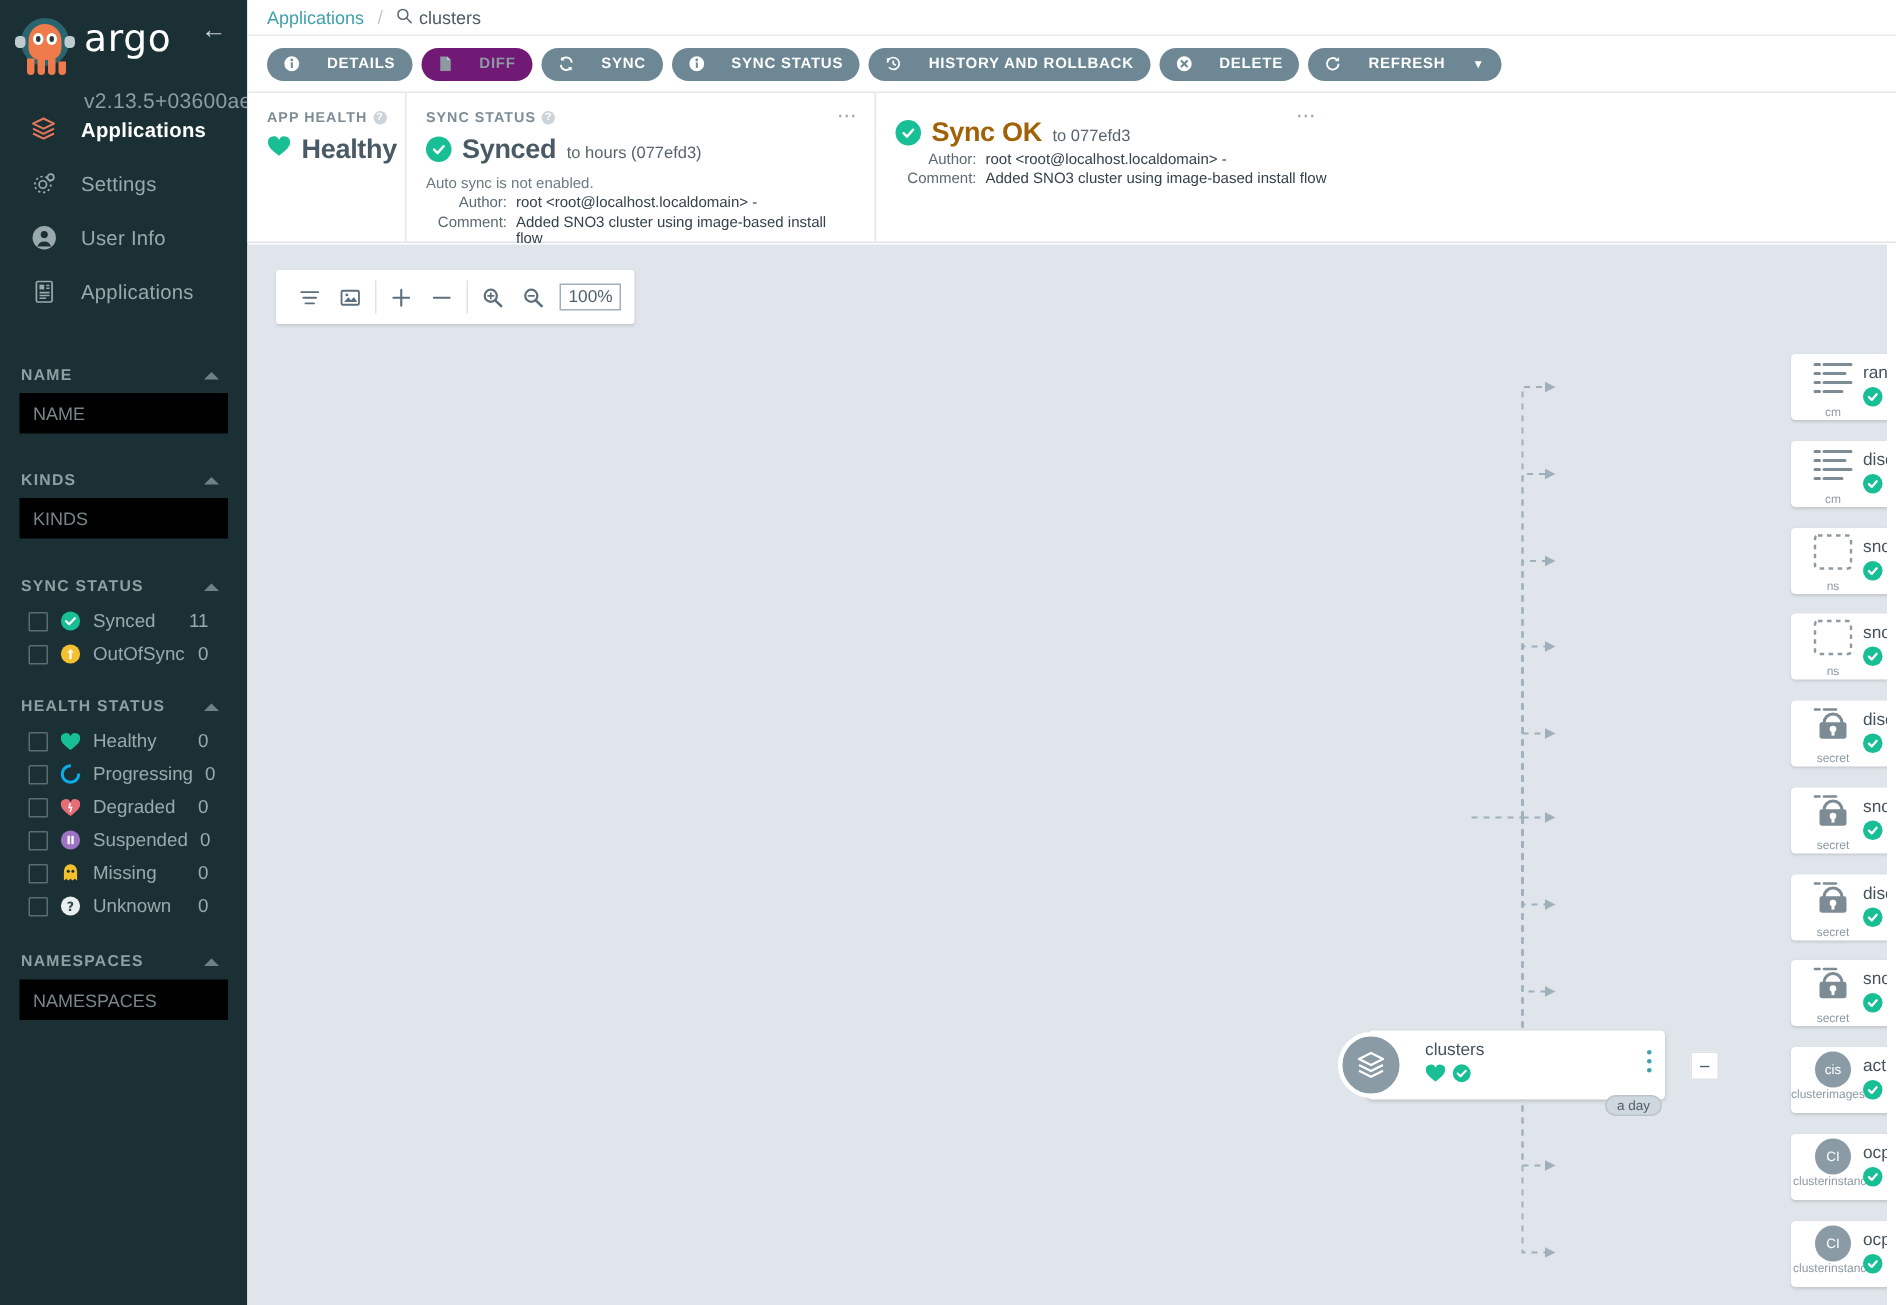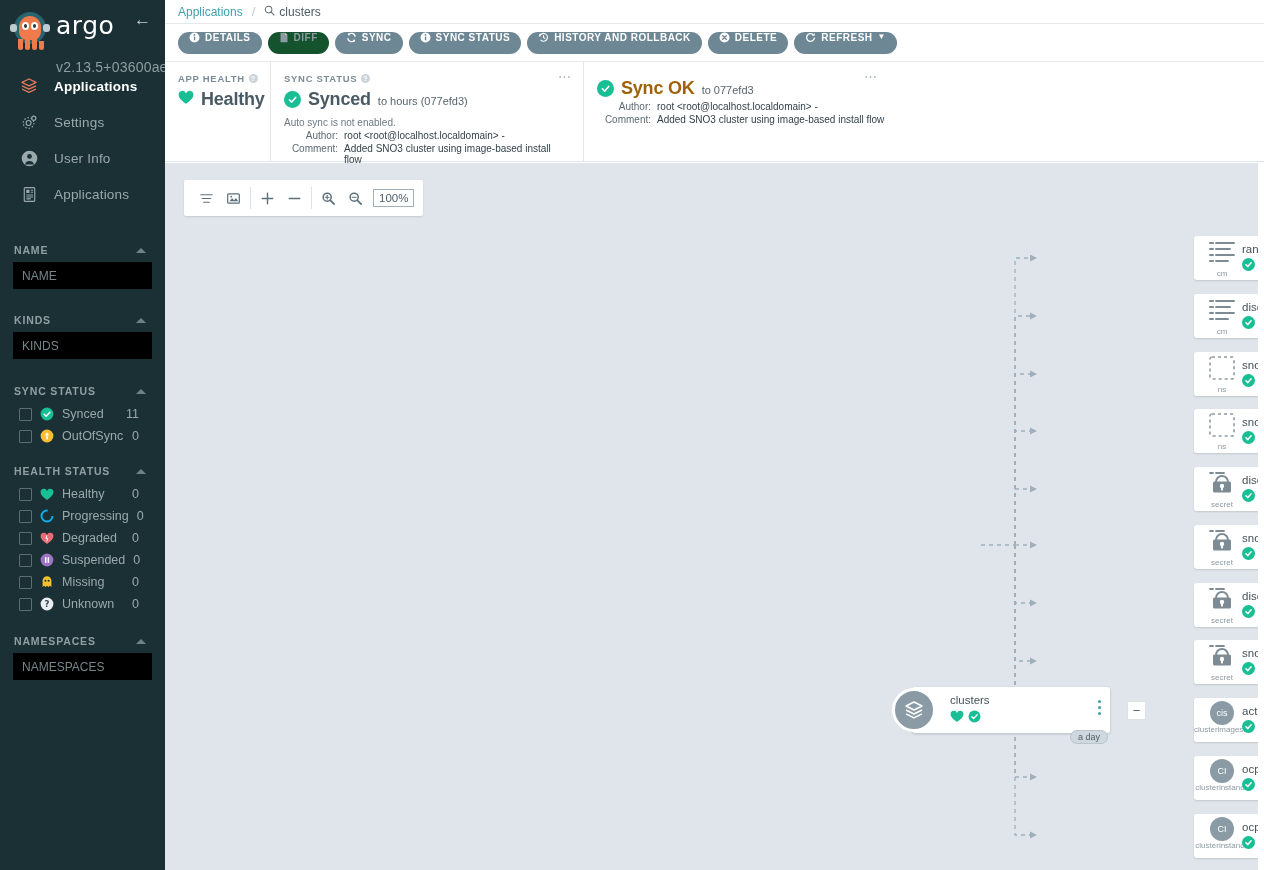--- a/index.html
+++ b/index.html
@@ -93,25 +93,25 @@
   .crumb-sep { color: #c3c9ce; margin: 0 9px; font-size: 13px;}
   .crumb-cur { color: #4c5b64; display: flex; align-items: center; gap: 4px; font-size: 12px;}
 
   .toolbar {
     height: 38px; display: flex; align-items: center; gap: 6px;
     padding: 0 0 0 13px; background: #fff; border-bottom: 1px solid #e6e9ec;
   }
   .btn {
     height: 22px; border-radius: 11px; background: #6d8794; color: #fff;
     font-size: 10px; font-weight: 700; letter-spacing: .5px;
-    display: inline-flex; align-items: flex-start; gap: 5px; padding: 0 11px;
+    display: inline-flex; align-items: center; gap: 18px; padding: 0 11px;
     cursor: pointer; border: none; white-space: nowrap;
     font-family: "Liberation Sans", sans-serif;
   }
-  .btn.disabled { background: #14532d; color: #8d9aa1; }
+  .btn.disabled { background: #701a75; color: #8d9aa1; }
   .btn .bico { display:inline-flex; align-items:center; }
 
   .panels { display: flex; height: 100px; background: #fff; border-bottom: 1px solid #dfe4e8;}
   .panel { padding: 11px 12px 0 13px; position: relative; }
   .panel.health { width: 105px; flex: 0 0 105px; }
   .panel.sync { width: 313px; flex: 0 0 313px; border-left: 1px solid #e3e7ea;}
   .panel.last { flex: 1; border-left: 1px solid #e3e7ea;}
   .panel-title {
     font-size: 9.5px; font-weight: 700; color: #7c8c96; letter-spacing: .7px;
     display: flex; align-items: center; gap: 4px;

